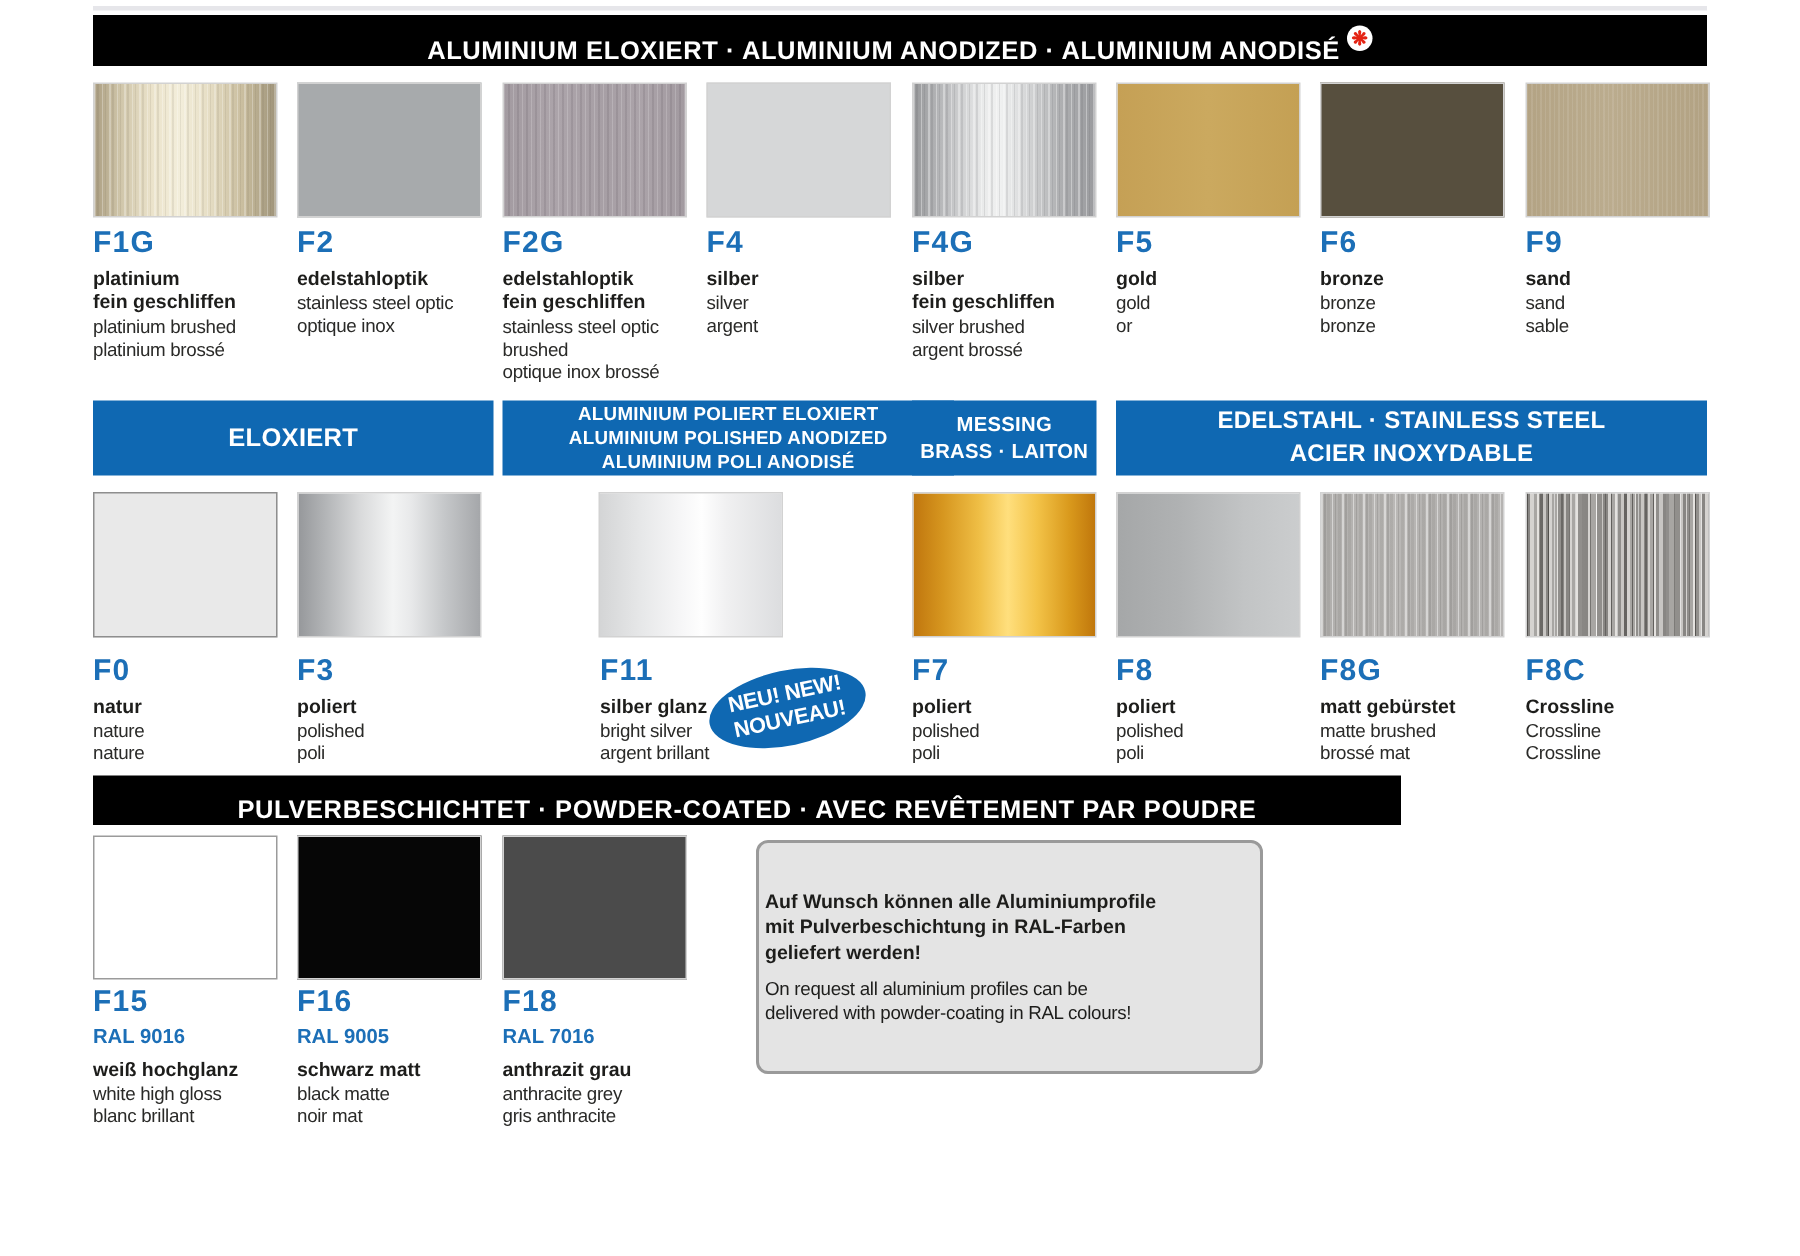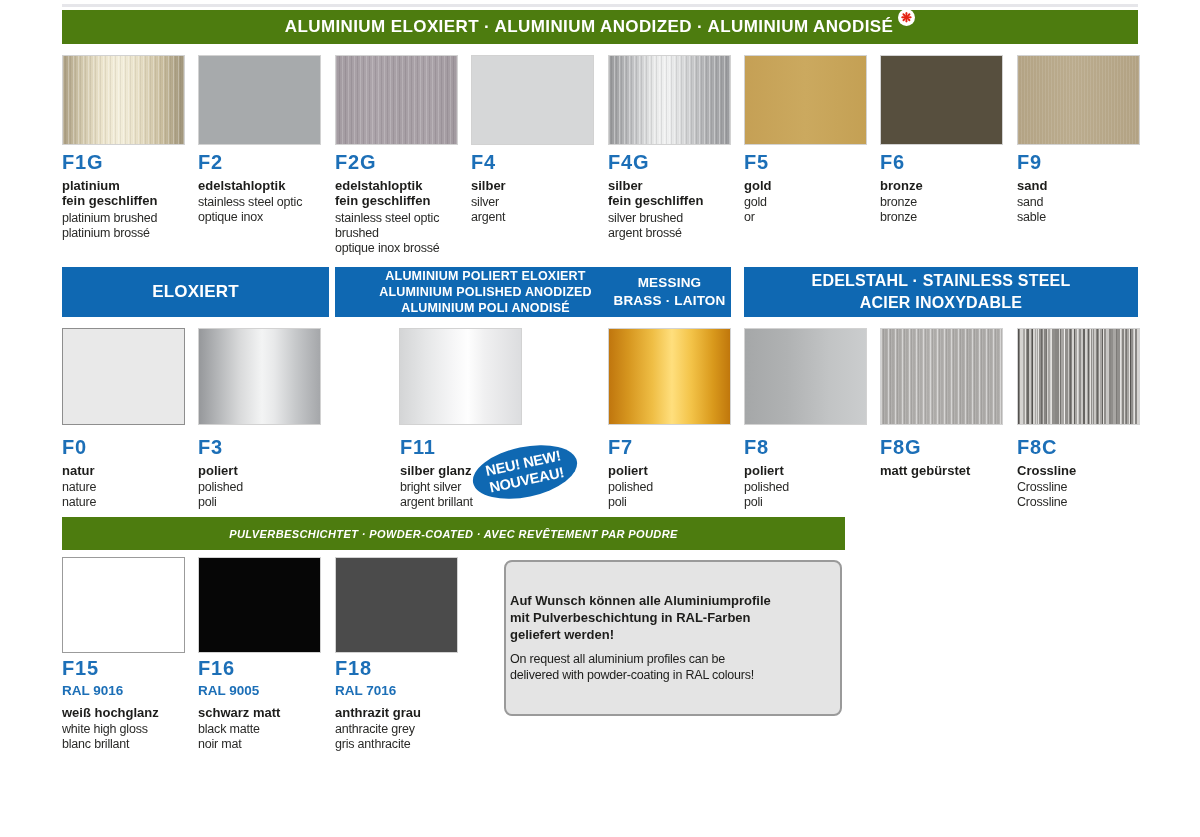--- a/index.html
+++ b/index.html
@@ -1,20 +1,20 @@
 <!DOCTYPE html>
 <html><head>
 <meta charset="utf-8">
 <style>
   html,body{margin:0;padding:0;background:#fff;}
   #page{position:relative;width:1200px;height:837px;background:#ffffff;overflow:hidden;
         font-family:"Liberation Sans",sans-serif;color:#1d1d1b;}
   .topstrip{position:absolute;left:62px;top:4px;width:1076px;height:3px;background:#e6e6ea;}
-  .banner{position:absolute;background:#4d7c0f;color:#fff;font-weight:700;
-          display:flex;align-items:center;justify-content:center;letter-spacing:.4px;}
+  .banner{position:absolute;background:#000000;color:#fff;font-weight:700;
+          display:flex;align-items:flex-end;justify-content:center;letter-spacing:.4px;}
   .hdr{position:absolute;background:#0f68b2;color:#fff;font-weight:700;text-align:center;
        display:flex;align-items:center;justify-content:center;white-space:pre-line;letter-spacing:.2px;}
   .swatch{position:absolute;width:123px;box-sizing:border-box;border:1px solid #d2d2d2;}
   .r1{top:55px;height:90px;}
   .r2{top:328px;height:97px;}
   .r3{top:557px;height:96px;}
   .label{position:absolute;width:134px;}
   .code{font-size:20px;font-weight:700;color:#1c6fb7;letter-spacing:.8px;margin-bottom:6px;line-height:1;}
   .ral{font-size:13.5px;font-weight:700;color:#1c6fb7;margin-bottom:6px;line-height:1.1;}
   .bold{font-size:13px;font-weight:700;color:#1d1d1b;line-height:1.18;white-space:pre-line;margin-bottom:2px;}
@@ -180,29 +180,31 @@
   </div>
   <div class="label" style="left:744px;top:437px">
     <div class="code">F8</div>
     <div class="bold">poliert</div>
     <div class="plain">polished
 poli</div>
   </div>
   <div class="label" style="left:880px;top:437px">
     <div class="code">F8G</div>
     <div class="bold">matt gebürstet</div>
+    <div class="plain">matte brushed
+brossé mat</div>
   </div>
   <div class="label" style="left:1017px;top:437px">
     <div class="code">F8C</div>
     <div class="bold">Crossline</div>
     <div class="plain">Crossline
 Crossline</div>
   </div>
 
-  <div class="banner" style="left:62px;top:517px;width:783px;height:33px;font-size:11px;font-style:italic;">
+  <div class="banner" style="left:62px;top:517px;width:872px;height:33px;font-size:17px;">
     <span>PULVERBESCHICHTET · POWDER-COATED · AVEC REVÊTEMENT PAR POUDRE</span>
   </div>
 
   <div class="swatch r3 sw-f15" style="left:62px"></div>
   <div class="swatch r3 sw-f16" style="left:198px"></div>
   <div class="swatch r3 sw-f18" style="left:335px"></div>
 
   <div class="label" style="left:62px;top:658px">
     <div class="code">F15</div>
     <div class="ral">RAL 9016</div>

